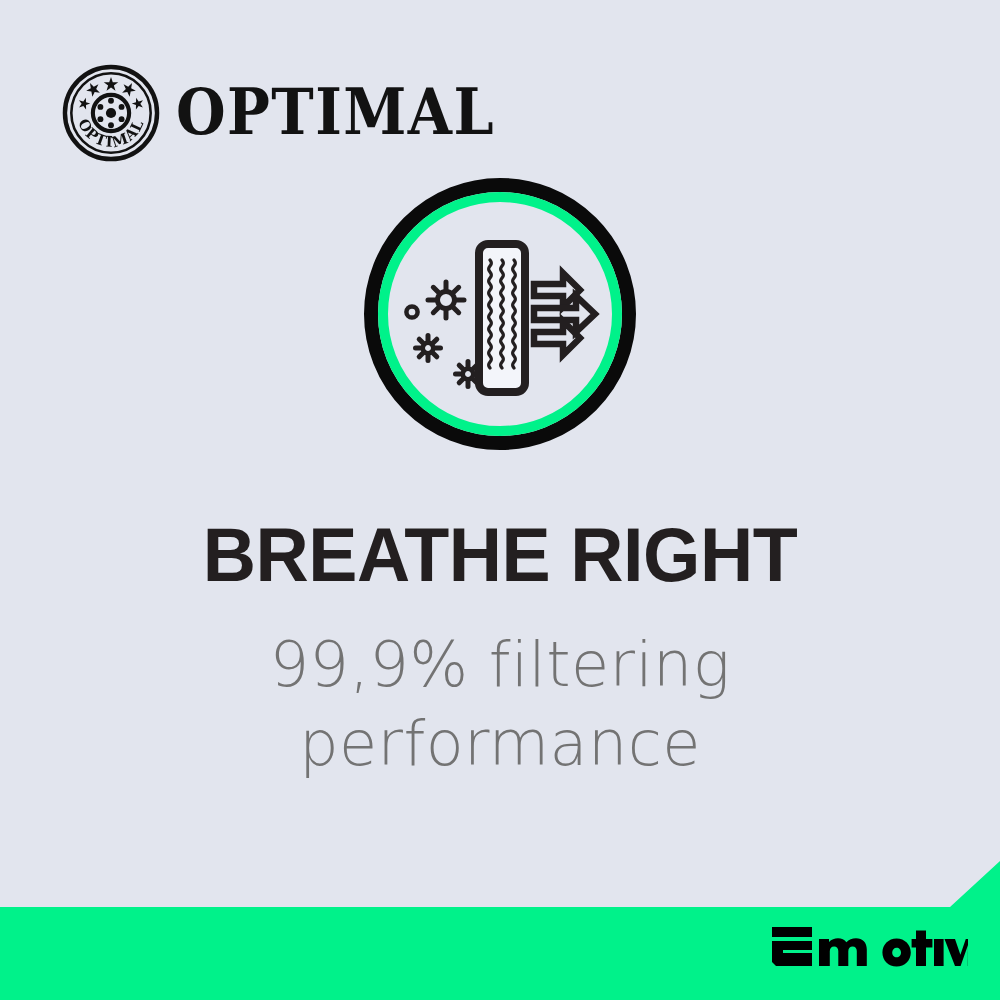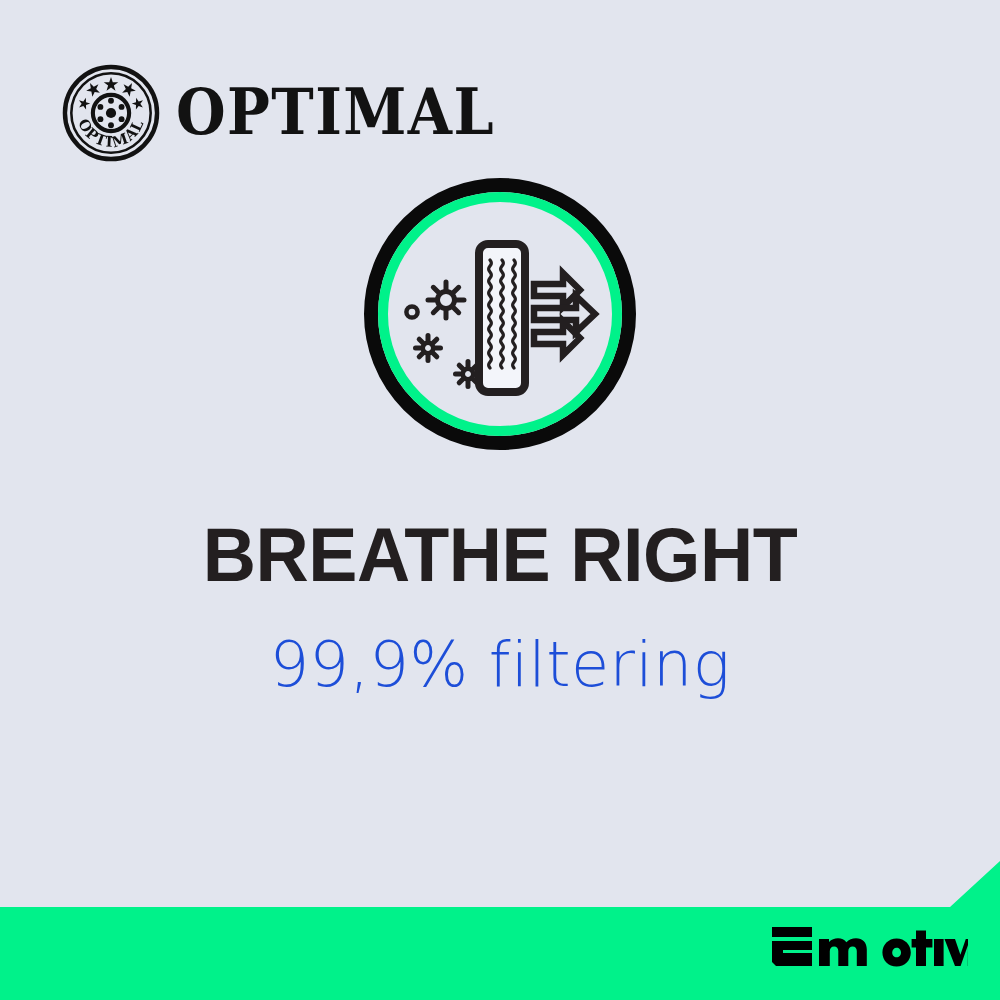--- a/index.html
+++ b/index.html
@@ -80,21 +80,21 @@
     position: absolute;
     left: 0;
     top: 625px;
     width: 1000px;
     text-align: center;
     font-family: "DejaVu Sans", sans-serif;
     font-weight: 300;
     font-size: 62px;
     line-height: 1.28;
     letter-spacing: 0.4px;
-    color: #1d4ed8;
+    color: #737373;
   }
   #subhead .sub-line { display: block; }
 
   
   #bottom-banner {
     position: absolute;
     left: 0;
     top: 855px;
     width: 1000px;
     height: 145px;
@@ -226,20 +226,21 @@
 
         <path d="M170,154 L199,154 L199,143 L216,160 L199,177 L199,166 L170,166 Z"></path>
       </g>
     </svg>
   </div>
 
   <div id="headline">BREATHE RIGHT</div>
 
   <div id="subhead">
     <span class="sub-line">99,9% filtering</span>
+    <span class="sub-line">performance</span>
   </div>
 
   <div id="bottom-banner">
     <svg id="banner-shape" viewBox="0 0 1000 145" preserveAspectRatio="none">
       <polygon points="0,52 950,52 1000,6 1000,145 0,145" fill="#00f28a"></polygon>
     </svg>
 
     <div id="partner-logo">
       <svg viewBox="0 0 200 44">
         <g fill="#000000">

